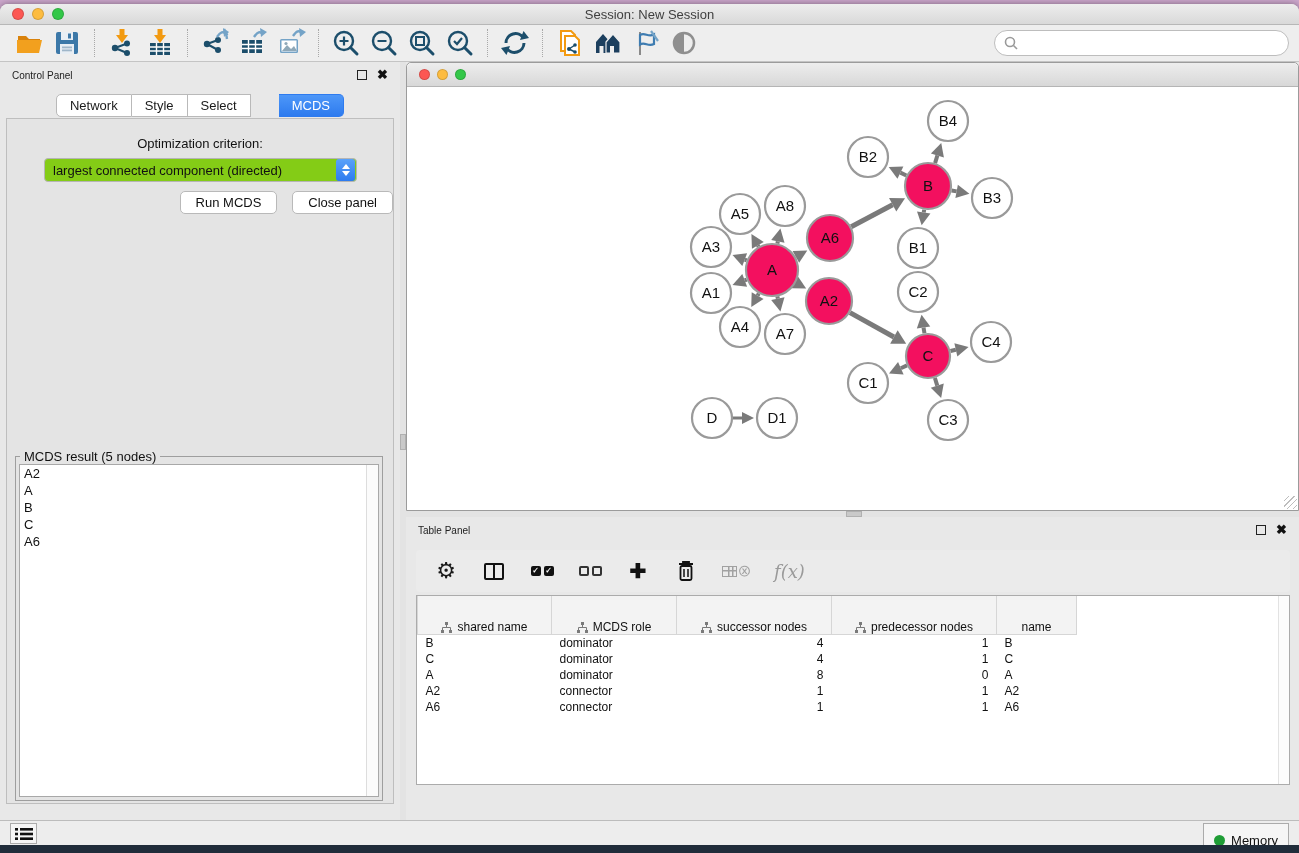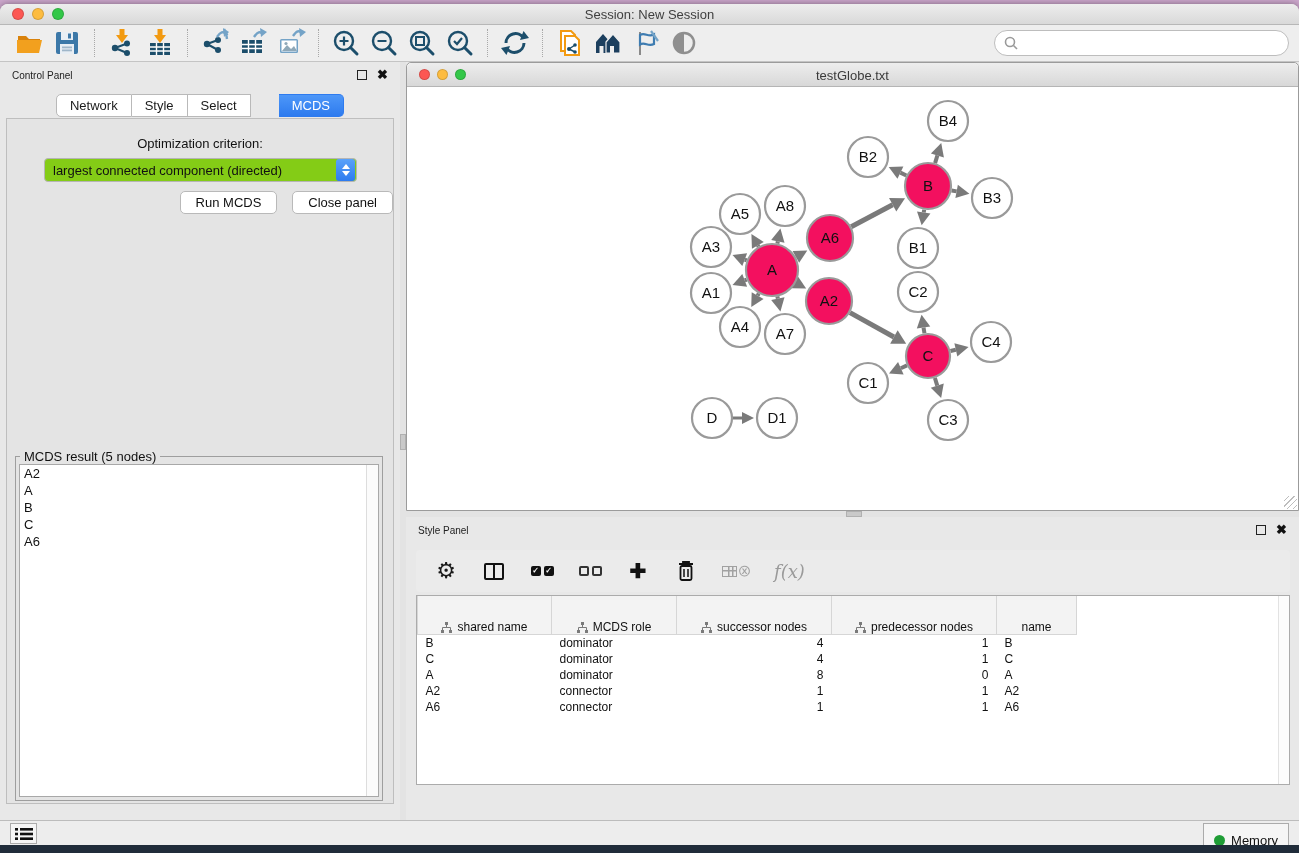--- a/index.html
+++ b/index.html
@@ -325,21 +325,20 @@
 
     <div class="right-area">
 
       <div class="network-window">
         <div class="nw-titlebar">
           <div class="nw-lights">
             <span class="light red"></span>
             <span class="light yellow"></span>
             <span class="light green"></span>
           </div>
-          <div class="title">testGlobe.txt</div>
         </div>
         <div class="nw-canvas">
           <svg id="graph-svg" width="891" height="422">
               <line x1="351.6042486643655" y1="158.5574351626396" x2="350.86100178084604" y2="157.25675311648052" stroke="#7A7A7A" stroke-width="4"></line>
               <polygon points="344.4111955822072,145.96959226886256 356.76505514729234,153.88300833565404 344.95694841439973,160.630497897307" fill="#7A7A7A"></polygon>
               <line x1="370.37461795583283" y1="155.54034237128457" x2="370.8338427255563" y2="153.27954350495392" stroke="#7A7A7A" stroke-width="4"></line>
               <polygon points="373.4216217413276,140.53970835038723 377.49775649871424,154.63315099012664 364.1699289523983,151.9259360197812" fill="#7A7A7A"></polygon>
               <line x1="339.73617326736763" y1="172.47429483851565" x2="337.6851023101765" y2="171.70094021531244" stroke="#7A7A7A" stroke-width="4"></line>
               <polygon points="325.5210375870572,167.11448958200518 340.0841687952911,165.33819866783466 335.2860358250619,178.06368176279022" fill="#7A7A7A"></polygon>
               <line x1="339.73617326736763" y1="191.52570516148435" x2="337.6851023101765" y2="192.29905978468756" stroke="#7A7A7A" stroke-width="4"></line>
@@ -420,21 +419,21 @@
         </div>
         <span class="resize-grip"></span>
       </div>
 
       <div class="h-divider">
           <span class="h-grip"></span>
         </div>
 
       <div class="table-panel">
         <div class="panel-header">
-          <span class="panel-title">Style Panel</span>
+          <span class="panel-title">Table Panel</span>
           <span class="panel-icons">
             <span class="float-glyph"></span>
             <span class="close-glyph">✖</span>
           </span>
         </div>
         <div class="tp-toolbar">
           <span class="tp-icon gear-glyph">⚙</span>
           <span class="tp-icon">
               <span class="cols-glyph"></span>
             </span>

